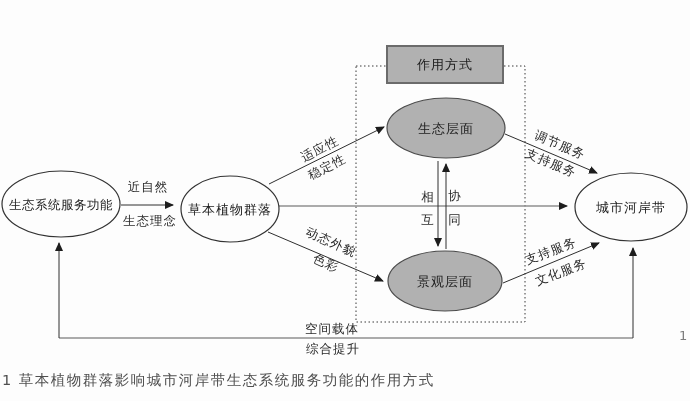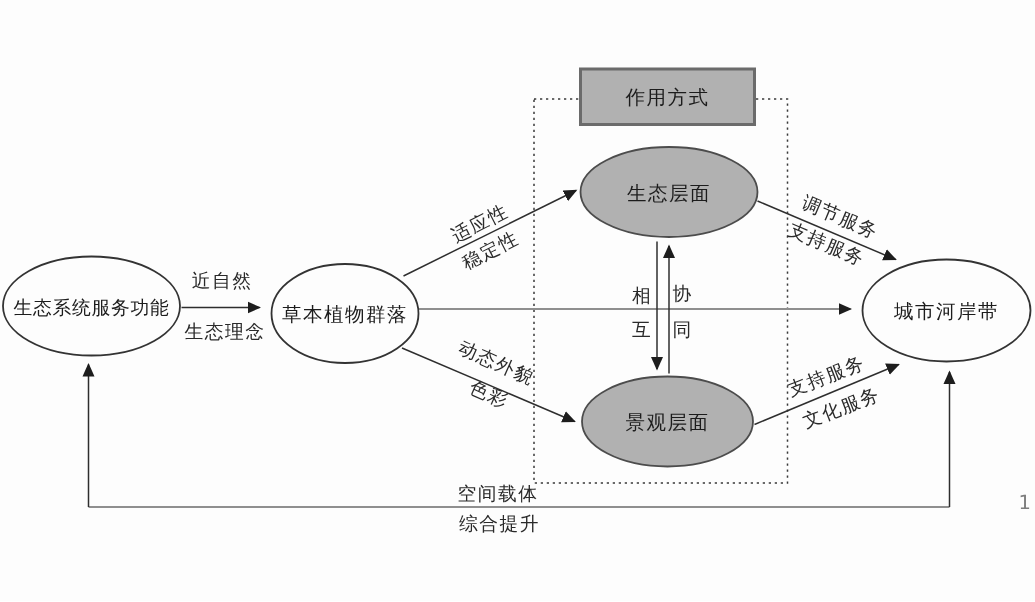--- a/index.html
+++ b/index.html
@@ -108,14 +108,15 @@
 
     <text x="428" y="201" class="edge-label">相</text>
     <text x="428" y="224" class="edge-label">互</text>
     <text x="455" y="200" class="edge-label">协</text>
     <text x="455" y="224" class="edge-label">同</text>
 
     <text x="332" y="333" class="edge-label">空间载体</text>
     <text x="333" y="353" class="edge-label">综合提升</text>
   </svg>
 
+  <div id="caption">1 草本植物群落影响城市河岸带生态系统服务功能的作用方式</div>
   <div id="page-number">1</div>
 </div>
 
 </body></html>

